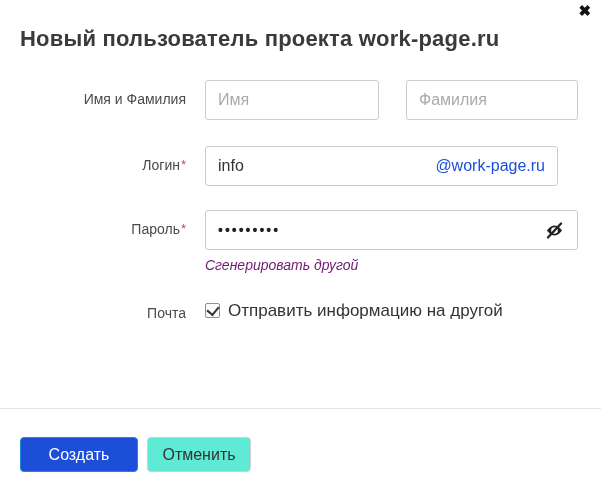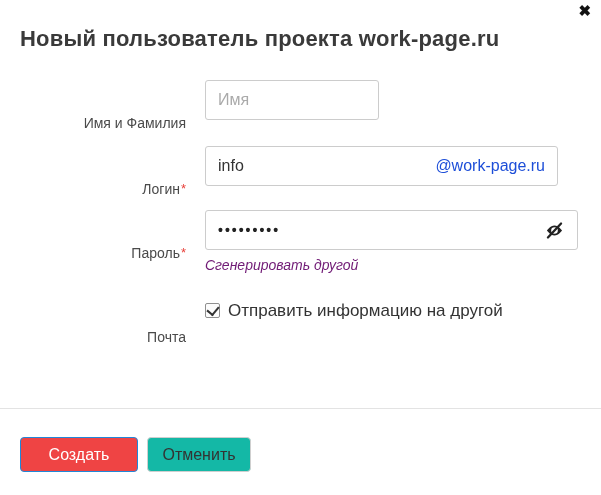--- a/index.html
+++ b/index.html
@@ -34,21 +34,20 @@
     color: #3a3a3a;
     letter-spacing: 0.2px;
   }
   .field-label {
     position: absolute;
     left: 0;
     width: 186px;
     text-align: right;
     font-size: 14px;
     color: #4a4a4a;
-    margin-top: 24px;
   }
   .req {
     color: #e8403a;
     font-size: 13px;
     vertical-align: top;
     margin-left: 1px;
   }
   .text-input {
     position: absolute;
     height: 40px;
@@ -146,45 +145,46 @@
     font-family: "Liberation Sans", sans-serif;
     font-size: 16px;
     cursor: pointer;
     display: flex;
     align-items: center;
     justify-content: center;
   }
   .btn-primary {
     left: 20px;
     width: 118px;
-    background: #ef4444;
+    background: #1d4ed8;
     border: 1px solid #2187d8;
     color: #fff;
   }
   .btn-secondary {
     left: 147px;
     width: 104px;
-    background: #14b8a6;
+    background: #5eead4;
     border: 1px solid #cfcfcf;
     color: #333;
   }
 </style>
 </head>
 <body>
 
 <div class="dialog">
 
   <span class="close-btn">✖</span>
 
   <h1 class="dialog-title">Новый пользователь проекта work-page.ru</h1>
 
   <div class="field-label" style="top:91px;">
     <span>Имя и Фамилия</span>
   </div>
   <input class="text-input" style="left: 205px; top: 80px; width: 174px;" type="text" placeholder="Имя">
+  <input class="text-input" style="left: 406px; top: 80px; width: 172px;" type="text" placeholder="Фамилия">
 
   <div class="field-label" style="top:157px;">
     <span>Логин</span><span class="req">*</span>
   </div>
   <div class="input-box" style="left:205px; top:146px; width:353px;">
     <span class="input-value">info</span>
     <span class="input-suffix">@work-page.ru</span>
   </div>
 
   <div class="field-label" style="top:221px;">

